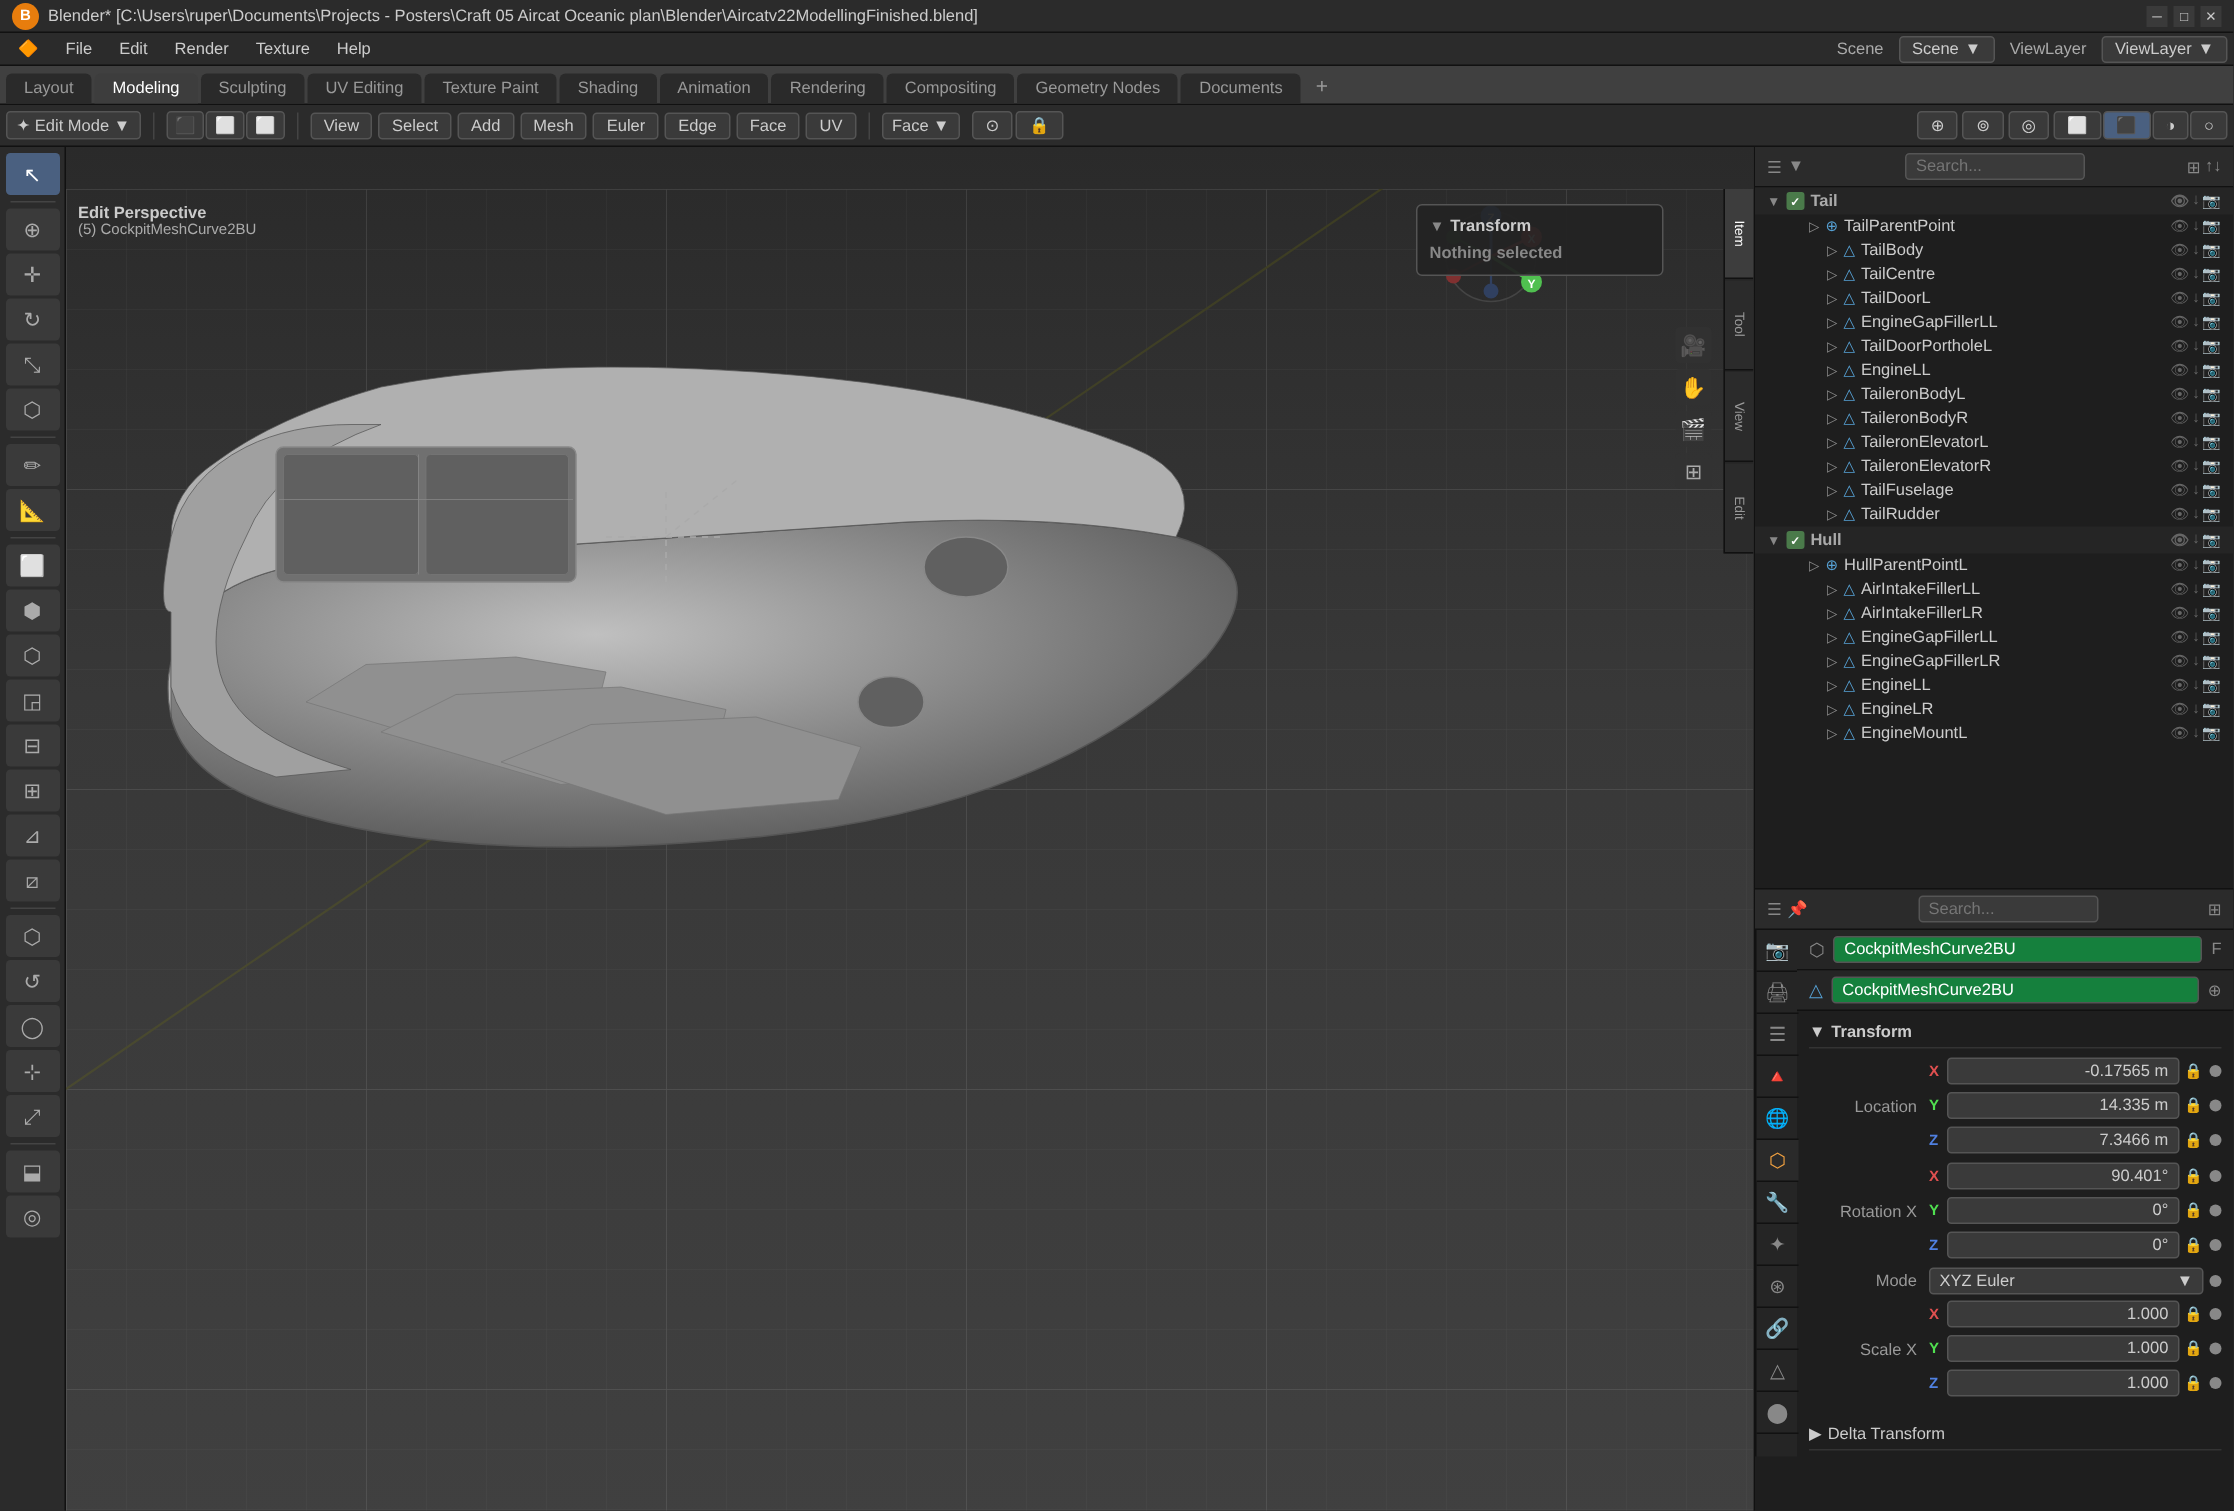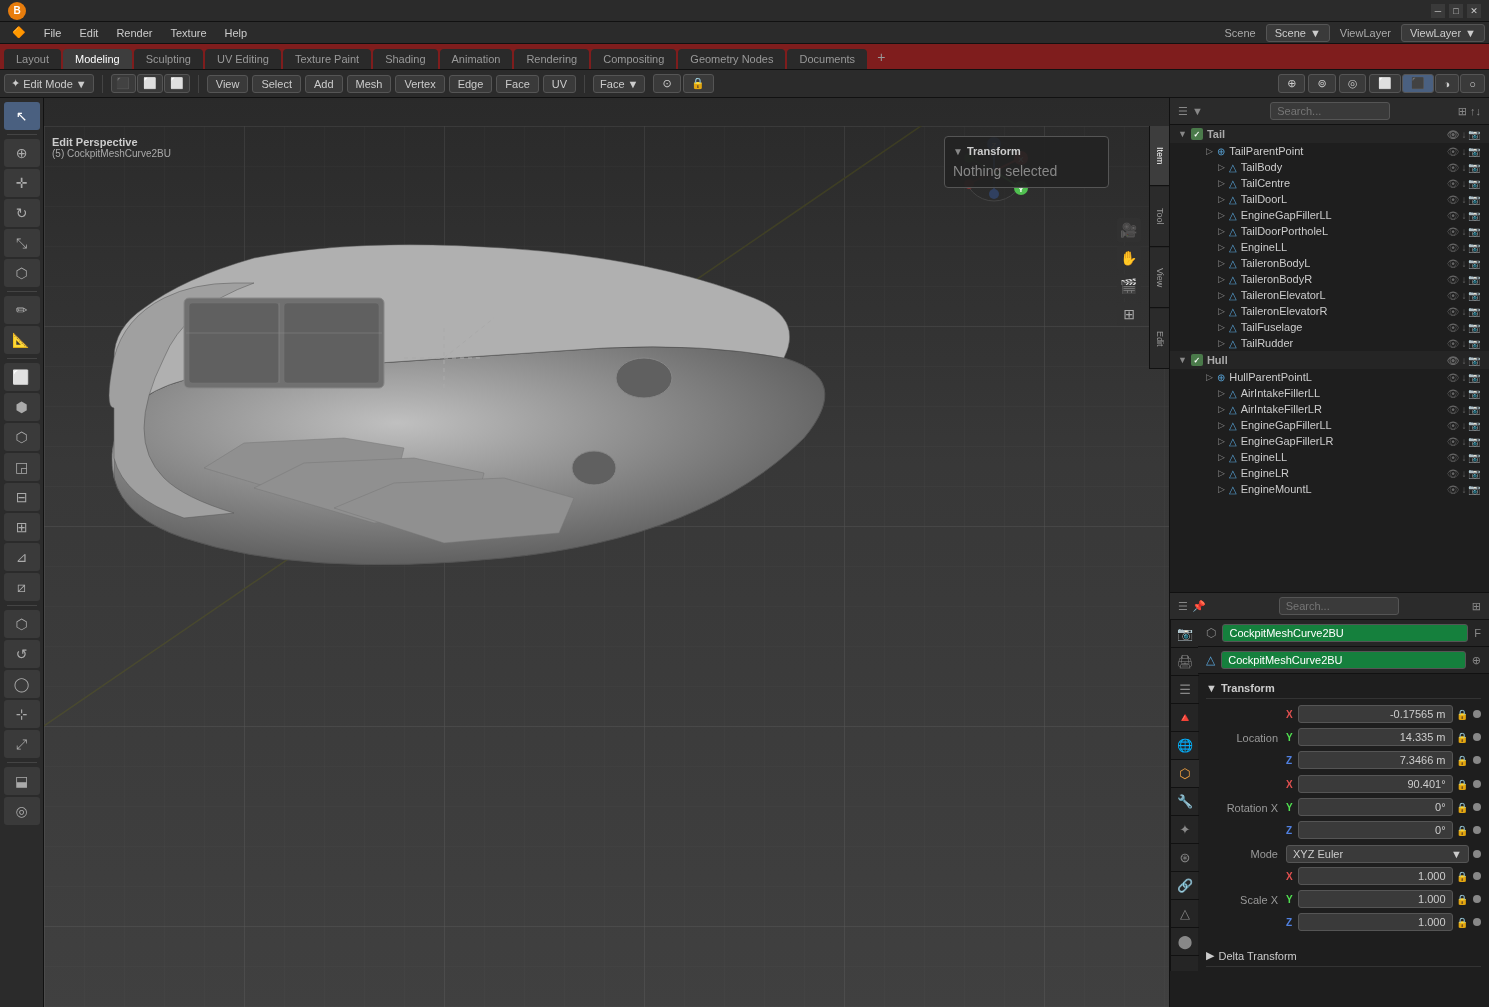--- a/index.html
+++ b/index.html
@@ -9,21 +9,21 @@
     #titlebar { background: #2b2b2b; height: 22px; display: flex; align-items: center; justify-content: space-between; padding: 0 8px; border-bottom: 1px solid #111; }
     #titlebar-left { display: flex; align-items: center; gap: 6px; }
     #titlebar-controls { display: flex; gap: 4px; }
     .win-btn { width: 14px; height: 14px; border-radius: 0; background: #3a3a3a; border: none; color: #ccc; font-size: 9px; cursor: pointer; display: flex; align-items: center; justify-content: center; }
 
     
     #menubar { background: #2b2b2b; height: 22px; display: flex; align-items: center; padding: 0 4px; border-bottom: 1px solid #111; gap: 2px; }
     .menu-item { padding: 2px 8px; color: #ccc; cursor: pointer; font-size: 11px; border-radius: 3px; }
 
     
-    #workspacebar { background: #7f1d1d; height: 26px; display: flex; align-items: flex-end; padding: 0 4px; border-bottom: 1px solid #111; }
+    #workspacebar { background: #404040; height: 26px; display: flex; align-items: flex-end; padding: 0 4px; border-bottom: 1px solid #111; }
     .workspace-tab { padding: 4px 12px; color: #999; cursor: pointer; font-size: 11px; border-radius: 4px 4px 0 0; background: #2a2a2a; margin-right: 2px; }
     .workspace-tab.active { background: #3d3d3d; color: #fff; }
     .workspace-tab-add { padding: 4px 8px; color: #999; cursor: pointer; font-size: 14px; }
 
     
     #toolbar { background: #2b2b2b; height: 28px; display: flex; align-items: center; padding: 0 4px; border-bottom: 1px solid #111; gap: 4px; }
     .toolbar-sep { width: 1px; height: 18px; background: #444; margin: 0 4px; }
     .toolbar-btn { padding: 2px 8px; background: #3a3a3a; border: 1px solid #555; color: #ccc; border-radius: 3px; cursor: pointer; font-size: 11px; display: flex; align-items: center; gap: 4px; }
     .toolbar-btn.active { background: #4a6080; color: #fff; }
     .toolbar-dropdown { padding: 2px 6px; background: #3a3a3a; border: 1px solid #555; color: #ccc; border-radius: 3px; cursor: pointer; font-size: 11px; display: flex; align-items: center; gap: 3px; }
@@ -111,20 +111,21 @@
     .delta-header { display: flex; align-items: center; gap: 4px; color: #ccc; font-size: 11px; cursor: pointer; padding: 4px 0; border-bottom: 1px solid #333; }
 
     .blender-logo { width: 18px; height: 18px; border-radius: 50%; background: #e87d0d; display: flex; align-items: center; justify-content: center; font-size: 10px; font-weight: bold; color: #fff; flex-shrink: 0; }
   </style>
 </head>
 <body>
 
 <div id="titlebar">
   <div id="titlebar-left">
     <div class="blender-logo">B</div>
+    <span>Blender* [C:\Users\ruper\Documents\Projects - Posters\Craft 05 Aircat Oceanic plan\Blender\Aircatv22ModellingFinished.blend]</span>
   </div>
   <div id="titlebar-controls">
     <button class="win-btn">─</button>
     <button class="win-btn">□</button>
     <button class="win-btn">✕</button>
   </div>
 </div>
 
 <div id="menubar">
   <span class="menu-item">🔶</span>
@@ -172,21 +173,21 @@
   <div style="display:flex;gap:1px;">
     <div class="toolbar-btn" style="padding:2px 5px;">⬛</div>
     <div class="toolbar-btn" style="padding:2px 5px;">⬜</div>
     <div class="toolbar-btn" style="padding:2px 5px;">⬜</div>
   </div>
   <div class="toolbar-sep"></div>
   <div class="toolbar-btn">View</div>
   <div class="toolbar-btn">Select</div>
   <div class="toolbar-btn">Add</div>
   <div class="toolbar-btn">Mesh</div>
-  <div class="toolbar-btn">Vertex</div>
+  <div class="toolbar-btn">Euler</div>
   <div class="toolbar-btn">Edge</div>
   <div class="toolbar-btn">Face</div>
   <div class="toolbar-btn">UV</div>
   <div class="toolbar-sep"></div>
   <div class="toolbar-dropdown">
     <span>Face</span>
     <span>▼</span>
   </div>
   <div style="display:flex;gap:2px;margin-left:4px;">
     <div class="toolbar-btn">⊙</div>
@@ -349,21 +350,21 @@
         <div style="width:24px;height:24px;background:rgba(50,50,50,0.8);border-radius:3px;display:flex;align-items:center;justify-content:center;color:#aaa;font-size:14px;cursor:pointer;">✋</div>
         <div style="width:24px;height:24px;background:rgba(50,50,50,0.8);border-radius:3px;display:flex;align-items:center;justify-content:center;color:#aaa;font-size:14px;cursor:pointer;">🎬</div>
         <div style="width:24px;height:24px;background:rgba(50,50,50,0.8);border-radius:3px;display:flex;align-items:center;justify-content:center;color:#aaa;font-size:14px;cursor:pointer;">⊞</div>
       </div>
 
       <div id="transform-panel" style="position:absolute;top:38px;right:60px;background:rgba(35,35,35,0.95);border:1px solid #555;border-radius:4px;padding:8px;width:165px;">
         <div style="display:flex;align-items:center;gap:4px;margin-bottom:6px;cursor:pointer;">
           <span style="color:#888;font-size:10px;">▼</span>
           <span style="color:#ccc;font-size:11px;font-weight:bold;">Transform</span>
         </div>
-        <div style="color:#888;font-size:14px;">Nothing selected</div>
+        <div style="color:#888;font-size:11px;font-weight:bold;">Nothing selected</div>
       </div>
 
       <div id="vp-side-right">
         <div class="vp-tab active">Item</div>
         <div class="vp-tab">Tool</div>
         <div class="vp-tab">View</div>
         <div class="vp-tab">Edit</div>
       </div>
     </div>
   </div>

